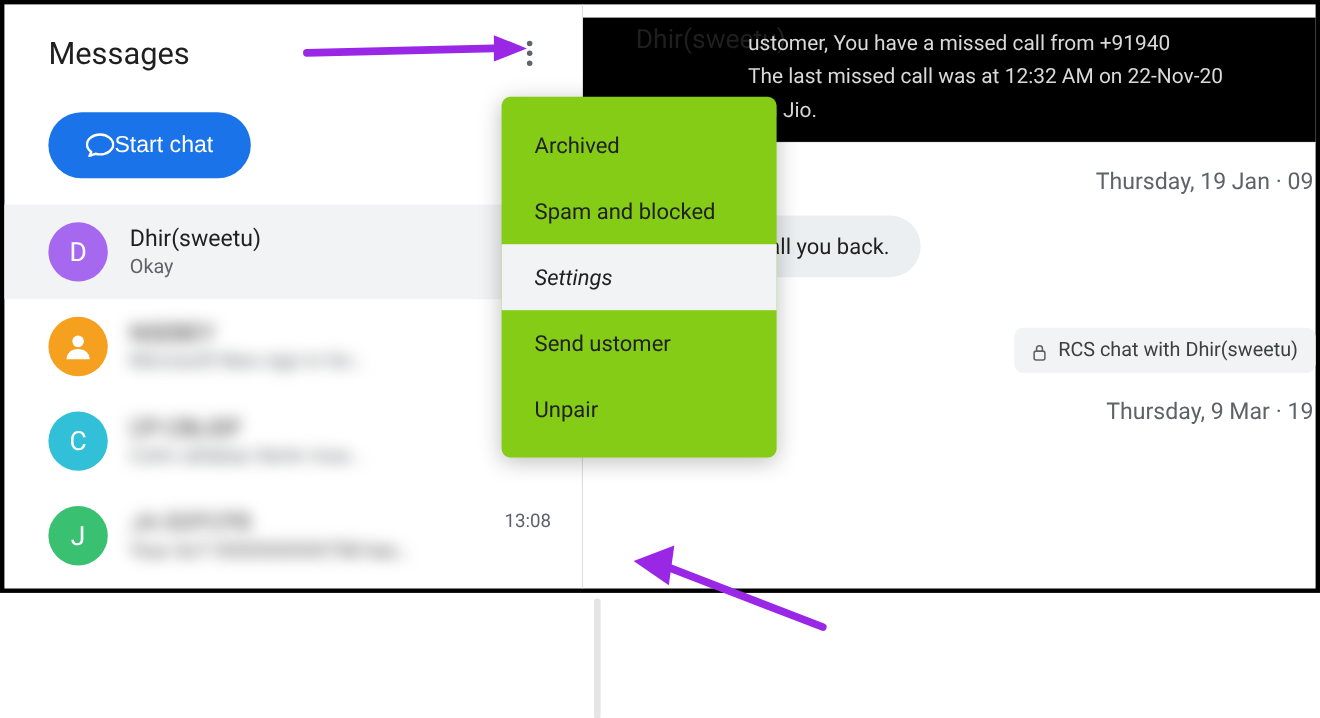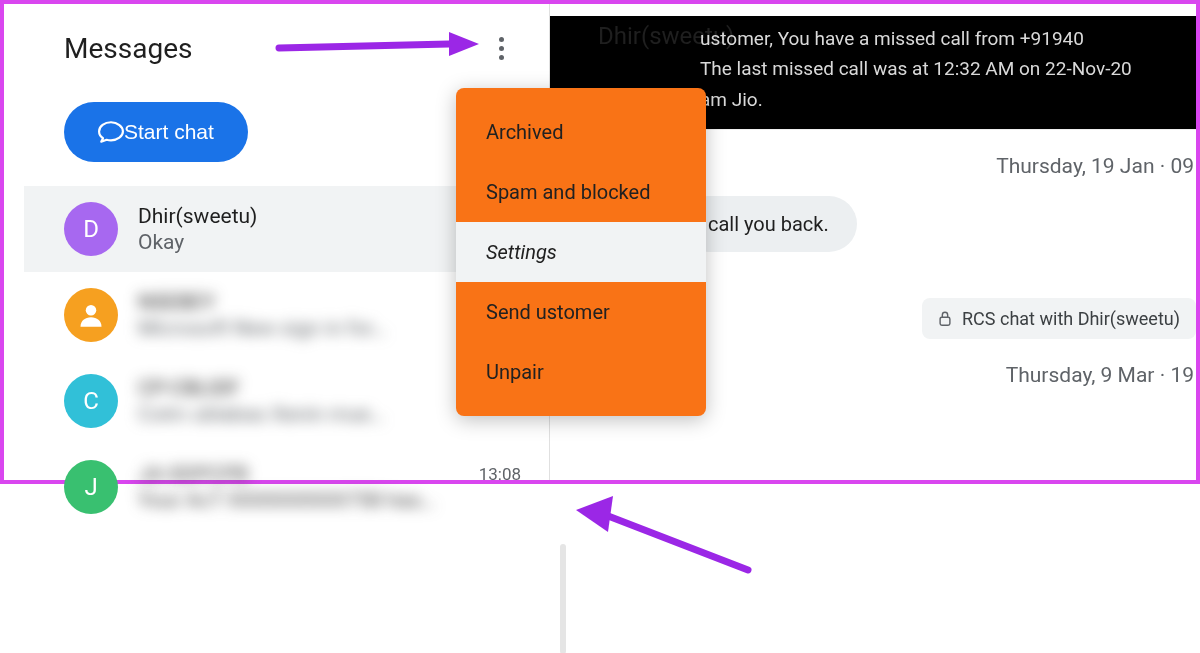--- a/index.html
+++ b/index.html
@@ -1,49 +1,49 @@
 <!DOCTYPE html>
 <html><head>
 <meta charset="utf-8">
 <style>
   * { box-sizing: border-box; margin: 0; padding: 0; }
   html, body { width: 1200px; height: 653px; font-family: 'Roboto', 'Segoe UI', Arial, sans-serif; overflow: hidden; }
-  .frame { width: 1200px; height: 484px; border: 4px solid #d946ef; position: relative; background: #fff; display: flex; padding-left: 20px; }
+  .frame { width: 1200px; height: 539px; border: 4px solid #000000; position: relative; background: #fff; display: flex; }
   
   .left { width: 526px; height: 100%; border-right: 1px solid #e0e0e0; position: relative; }
   .left-header { display: flex; align-items: center; justify-content: space-between; padding: 24px 28px 14px 40px; }
   .title { font-size: 28px; color: #1f1f1f; font-weight: 400; }
   .more-btn { width: 40px; height: 40px; border-radius: 50%; display: flex; align-items: center; justify-content: center; cursor: pointer; }
   .dots { display: flex; flex-direction: column; gap: 4px; }
   .dots span { width: 5px; height: 5px; background: #5f6368; border-radius: 50%; display: block; }
   .start-chat { margin: 20px 0 24px 40px; background: #1a73e8; color: #fff; border: none; border-radius: 34px; padding: 18px 34px; font-size: 21px; display: inline-flex; align-items: center; cursor: pointer; }
   .chat-icon { width: 26px; height: 22px; }
   .conv-list { }
   .conv { display: flex; align-items: center; padding: 16px 28px 16px 40px; gap: 20px; position: relative; }
   .conv.selected { background: #f1f3f4; }
   .avatar { width: 54px; height: 54px; border-radius: 50%; display: flex; align-items: center; justify-content: center; color: #fff; font-size: 24px; flex-shrink: 0; }
   .av-purple { background: #a768f0; }
   .av-orange { background: #f6a020; }
   .av-teal  { background: #31c0d8; }
   .av-green { background: #39c070; }
   .conv-text { flex: 1; min-width: 0; }
   .conv-name { font-size: 21px; color: #1f1f1f; margin-bottom: 2px; }
-  .conv-preview { font-size: 21px; color: #5f6368; white-space: nowrap; overflow: hidden; text-overflow: ellipsis; }
+  .conv-preview { font-size: 18px; color: #5f6368; white-space: nowrap; overflow: hidden; text-overflow: ellipsis; }
   .conv-meta { font-size: 17px; color: #5f6368; align-self: flex-start; margin-top: 4px; }
   .blurred { filter: blur(7px); color: #3d3d3d; }
   
   .right { flex: 1; height: 100%; position: relative; padding-top: 18px; }
   .chat-title { font-size: 24px; color: #1f1f1f; padding-left: 48px; margin-bottom: 2px; }
   .ghost-box { margin-top: -36px; color: #d9d9d9; font-size: 19px; line-height: 1.6; padding: 8px 10px 14px 150px; background: #000000; border-bottom: 1px solid #eee; white-space: pre-line; }
   .date-sep { text-align: right; font-size: 21px; color: #5f6368; padding: 24px 2px 18px 0; }
   .bubble { background: #eceff1; border-radius: 28px; padding: 16px 28px; font-size: 20px; color: #1f1f1f; display: inline-block; margin-left: 130px; }
-  .rcs-badge { float: right; background: #f1f3f4; border-radius: 8px; padding: 10px 16px; font-size: 18px; color: #3c4043; display: flex; align-items: center; gap: 10px; margin-top: 46px; margin-right: 0; }
+  .rcs-badge { float: right; background: #f1f3f4; border-radius: 8px; padding: 10px 16px; font-size: 18px; color: #3c4043; display: flex; align-items: flex-end; gap: 10px; margin-top: 46px; margin-right: 0; }
   .timeline { position: absolute; left: 10px; top: 540px; width: 6px; height: 110px; background: #e5e5e5; border-radius: 3px; }
   
-  .menu { position: absolute; left: 452px; top: 84px; width: 250px; background: #f97316; border-radius: 8px; box-shadow: 0 4px 20px rgba(0,0,0,0.25); padding: 14px 0; z-index: 50; }
+  .menu { position: absolute; left: 452px; top: 84px; width: 250px; background: #84cc16; border-radius: 8px; box-shadow: 0 4px 20px rgba(0,0,0,0.25); padding: 14px 0; z-index: 50; }
   .menu-item { padding: 18px 30px; font-size: 20px; color: #212121; cursor: pointer; }
   .menu-item.hov { background: #f1f3f4; font-style: italic; }
   
   .arrow { position: absolute; z-index: 60; }
   .lock-icon { width: 14px; height: 16px; }
   .person-icon { width: 28px; height: 28px; }
 </style>
 </head>
 <body>
 

